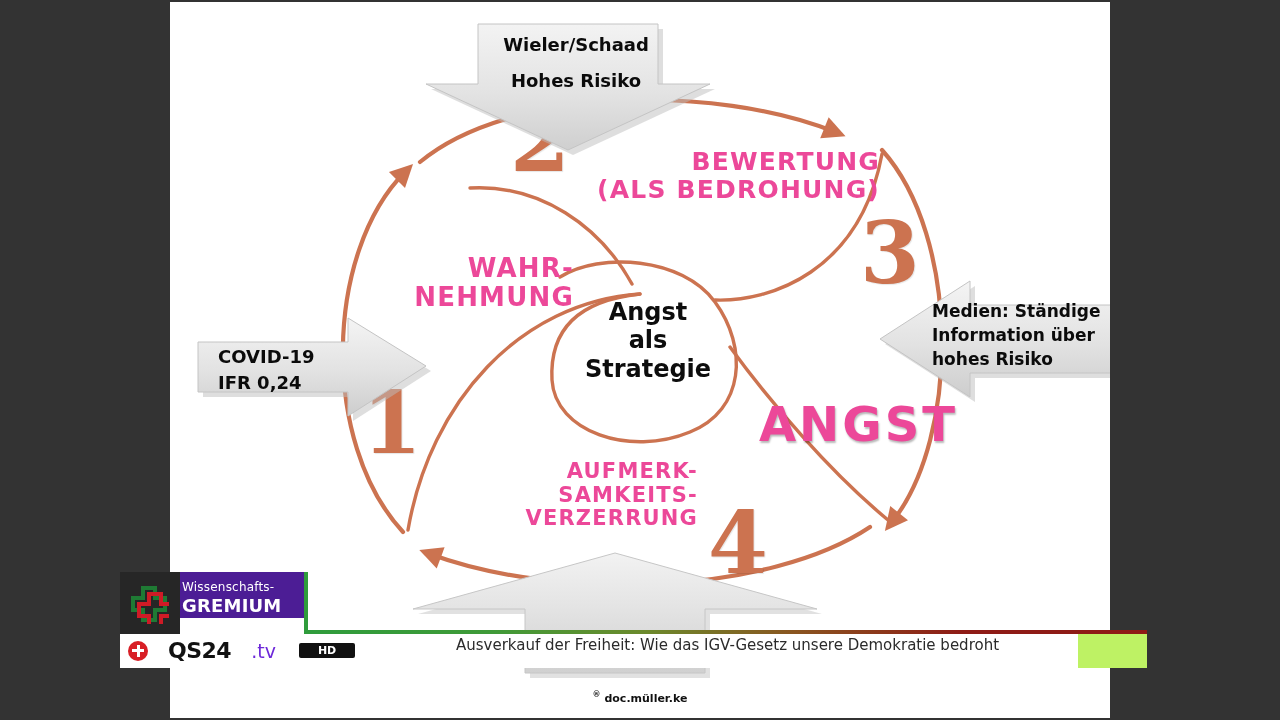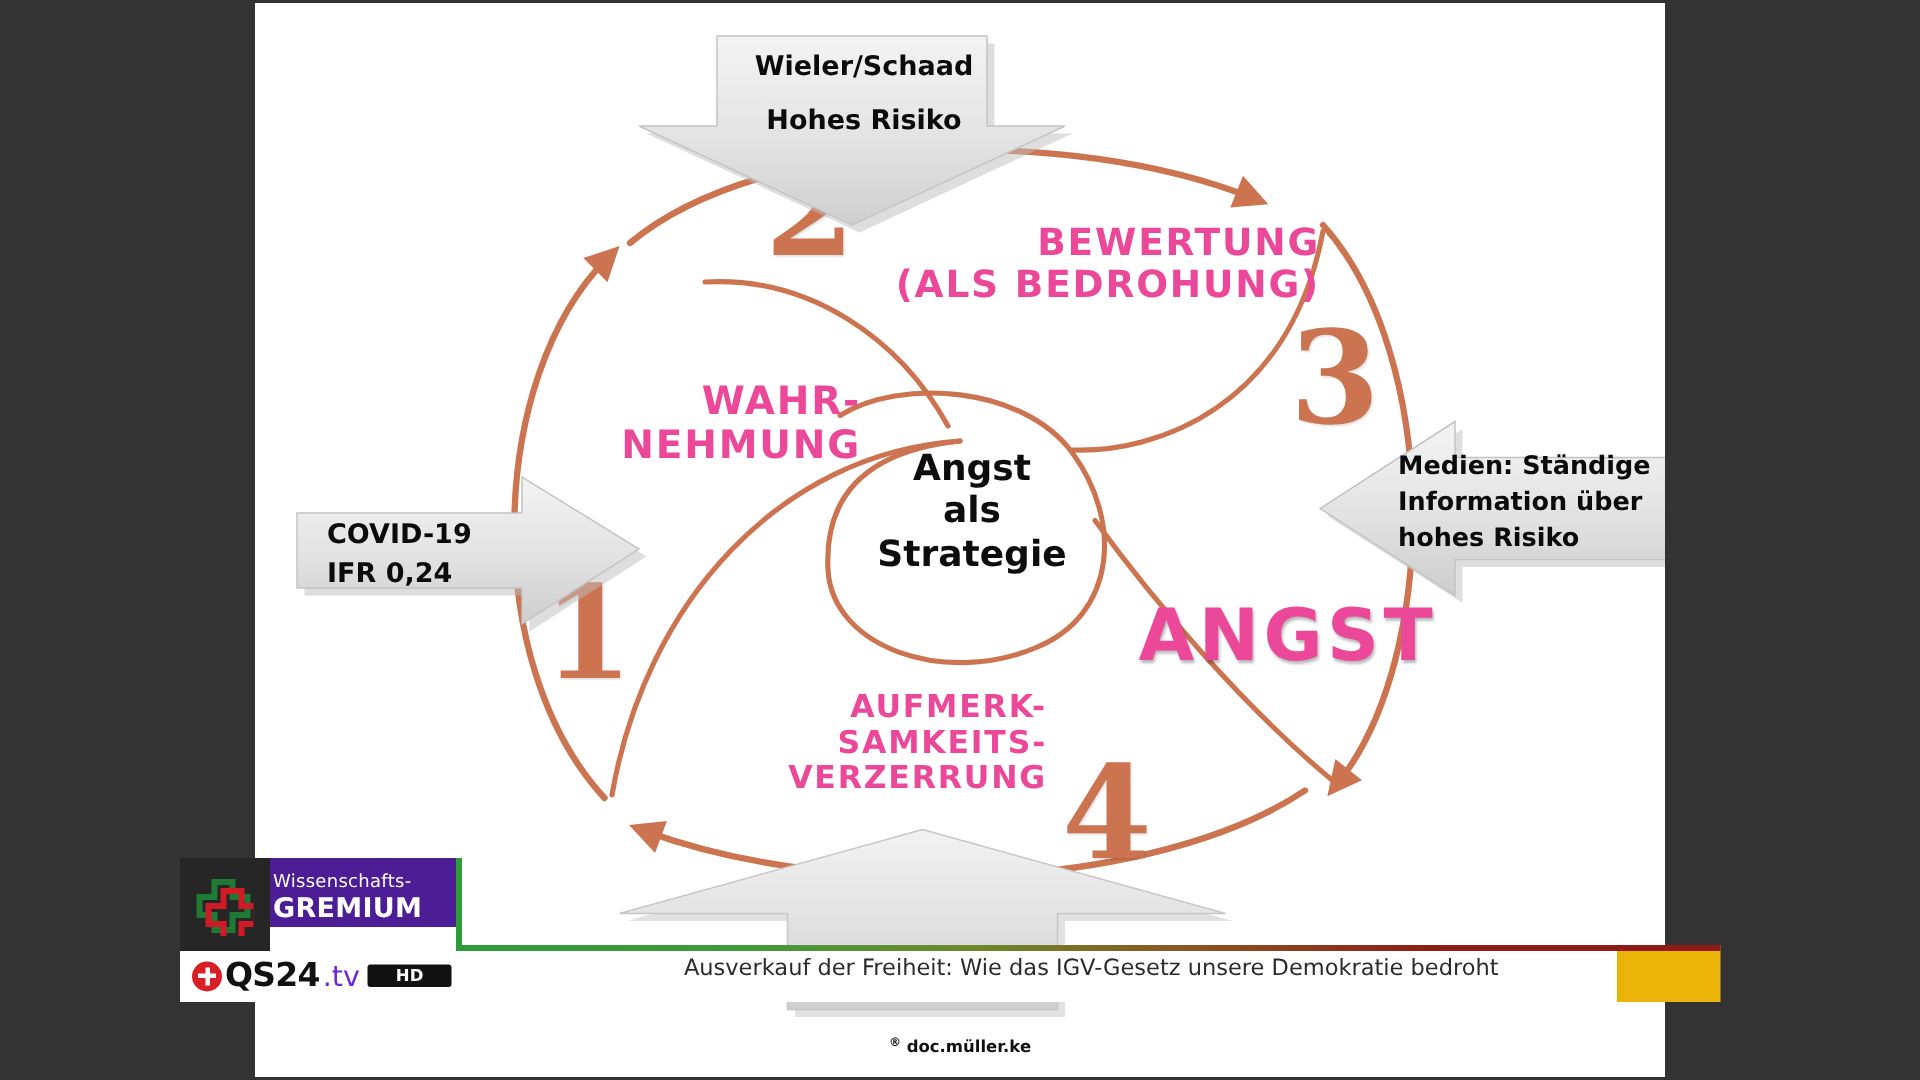--- a/index.html
+++ b/index.html
@@ -83,21 +83,21 @@
   #credit{
     position:absolute;left:0;top:688px;width:940px;text-align:center;
     font-size:11px;font-weight:bold;color:#111;
     font-family:"DejaVu Sans", sans-serif;
   }
   #credit .reg{font-size:8px;vertical-align:super;}
 
   
   #banner{
     position:absolute;left:308px;top:630px;width:839px;height:38px;
-    background:#eab308;
+    background:#bef264;
   }
   #banner-rule{
     position:absolute;left:0;top:0;width:100%;height:4px;
     background:linear-gradient(to right,#2f9c3c 0%,#3f9a38 22%,#6b8a2c 40%,#8a5520 58%,#8e1b16 78%,#8e1b16 100%);
   }
   #banner-text{
     position:absolute;left:0;top:6px;width:100%;text-align:center;
     font-size:15px;color:#2b2b2b;
     font-family:"DejaVu Sans", sans-serif;
   }
@@ -109,21 +109,21 @@
   #logo{position:absolute;left:120px;top:572px;width:188px;height:96px;}
   #logo-top{position:absolute;left:0;top:0;width:184px;height:46px;background:#4c1d95;}
   #logo-top-dark{position:absolute;left:0;top:0;width:60px;height:62px;background:#262626;}
   #logo-accent{position:absolute;left:184px;top:0;width:4px;height:62px;background:#2f9c3c;}
   #logo-cross{position:absolute;left:9px;top:12px;width:40px;height:40px;}
   #logo-words{position:absolute;left:62px;top:8px;width:120px;color:#fff;
               font-family:"DejaVu Sans", sans-serif;}
   #logo-words .w1{font-size:12px;letter-spacing:.2px;display:block;line-height:1.25;}
   #logo-words .w2{font-size:18px;font-weight:bold;letter-spacing:.2px;display:block;line-height:1.2;}
   #logo-bottom{position:absolute;left:0;top:62px;width:188px;height:34px;background:#ffffff;}
-  #logo-bottom-inner{position:absolute;left:8px;top:4px;display:flex;align-items:center;gap:2px;}
+  #logo-bottom-inner{position:absolute;left:8px;top:4px;display:flex;align-items:center;gap:20px;}
   #qs-mark{width:20px;height:20px;border-radius:50%;background:#d81f26;position:relative;display:inline-block;}
   #qs-mark:before{content:"";position:absolute;left:8.5px;top:4px;width:3px;height:12px;background:#fff;}
   #qs-mark:after{content:"";position:absolute;left:4px;top:8.5px;width:12px;height:3px;background:#fff;}
   #qs-text{font-size:22px;font-weight:bold;color:#111;letter-spacing:-.5px;
            font-family:"DejaVu Sans", sans-serif;}
   #qs-tv{font-size:19px;color:#6d28d9;font-family:"DejaVu Sans", sans-serif;}
   #qs-hd{font-size:11px;font-weight:bold;color:#fff;background:#111;
          padding:1px 19px;border-radius:2px;margin-left:3px;
          font-family:"DejaVu Sans", sans-serif;}
 </style>

